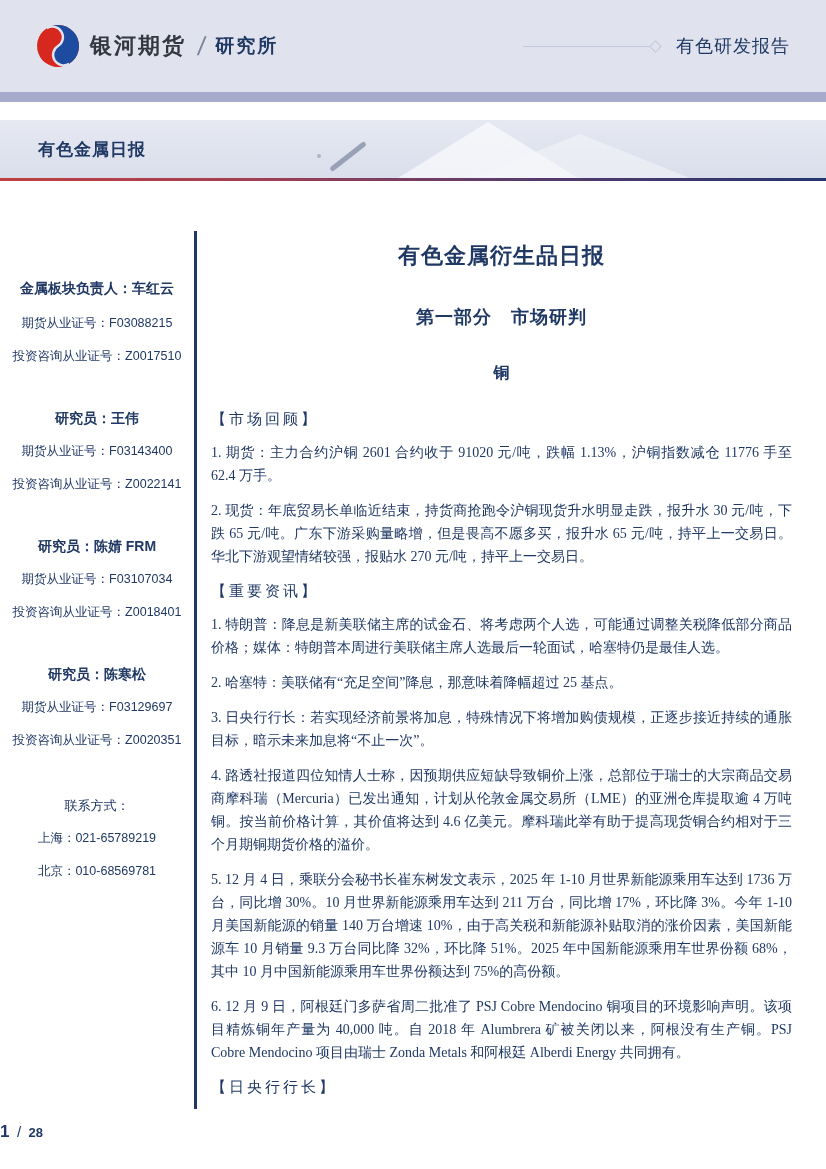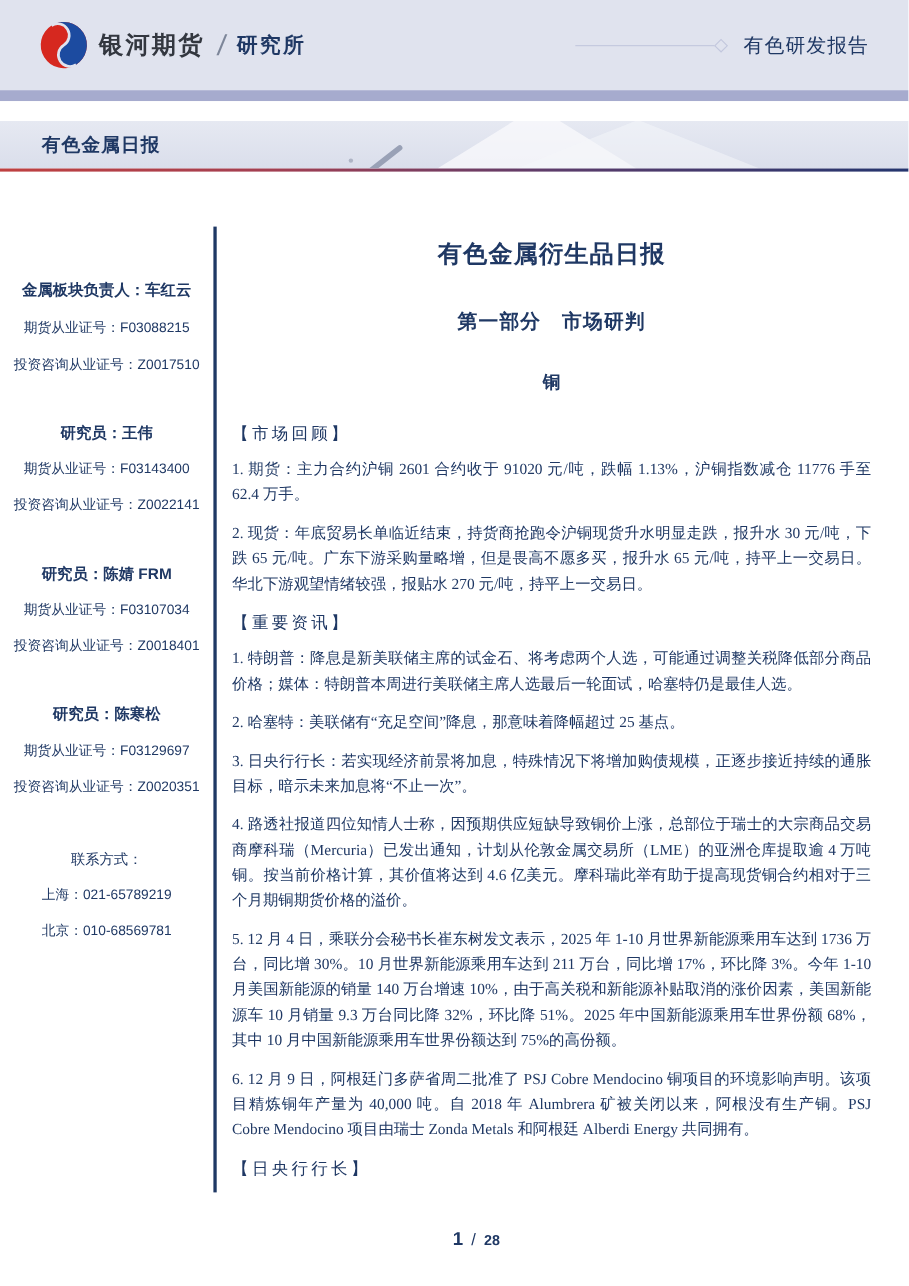--- a/index.html
+++ b/index.html
@@ -7,21 +7,21 @@
   body {
     width: 826px; height: 1169px;
     background: #ffffff;
     font-family: "Liberation Sans", sans-serif;
     color: #1f3864;
     overflow: hidden;
     position: relative;
   }
   
   .top-header {
-    height: 82px;
+    height: 92px;
     background: #e0e3ee;
     display: flex; align-items: center;
     padding: 0 36px;
   }
   .brand-group { display: flex; align-items: center; }
   .logo { width: 44px; height: 44px; display: inline-block; }
   .brand-name {
     font-size: 22px; font-weight: bold; color: #33373f;
     letter-spacing: 2px; margin-left: 10px;
   }
@@ -40,21 +40,21 @@
   }
   .report-label {
     font-size: 18px; font-weight: normal; color: #1f3864;
     letter-spacing: 1px; margin-left: 16px;
   }
   
   .purple-bar { height: 10px; background: #a6abce; }
   .white-gap { height: 18px; background: #fff; }
   
   .banner {
-    position: relative; height: 43px;
+    position: relative; height: 58px;
     background: linear-gradient(180deg, #e6e9f2 0%, #dadeeb 100%);
     display: flex; align-items: center; justify-content: space-between;
     padding: 0 38px; overflow: hidden;
   }
   .tri1 {
     position: absolute; left: 398px; bottom: 0;
     width: 0; height: 0;
     border-left: 90px solid transparent;
     border-right: 90px solid transparent;
     border-bottom: 56px solid rgba(250,250,252,0.75);
@@ -104,21 +104,21 @@
   .sec-heading {
     font-family: "Liberation Serif", "DejaVu Serif", serif;
     font-size: 15px; letter-spacing: 3px; margin: 14px 0 12px;
   }
   .para {
     font-family: "Liberation Serif", "DejaVu Serif", serif;
     font-size: 14px; line-height: 23px;
     text-align: justify; margin: 0 0 12px;
   }
   
-  .page-footer { text-align: center; margin-top: 33px; padding-left: 40px; }
+  .page-footer { margin-top: 13px; }
   .page-num { font-size: 17px; font-weight: bold; }
   .page-sep { font-size: 15px; font-weight: 400; margin: 0 3px; }
   .page-total { font-size: 13px; font-weight: bold; }
 </style>
 </head>
 <body>
 
 <div class="page">
 
   <header class="top-header">

